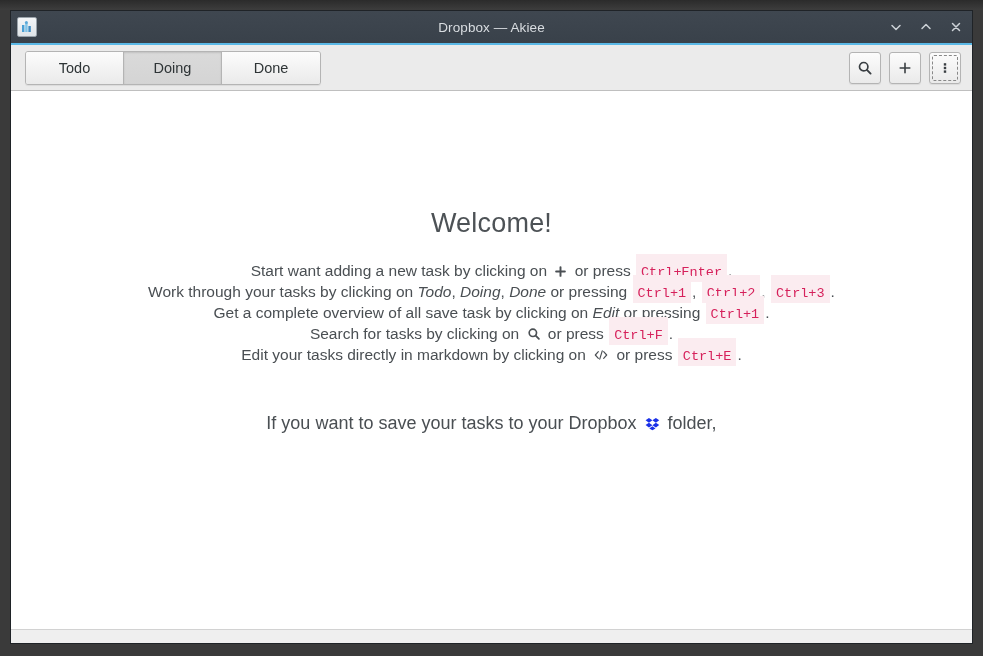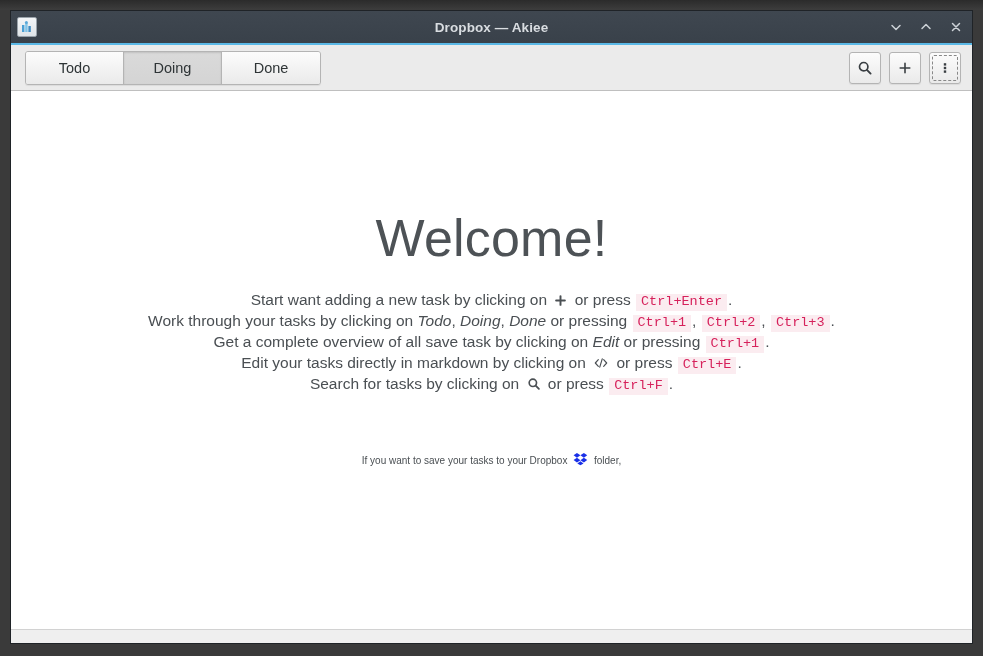--- a/index.html
+++ b/index.html
@@ -41,21 +41,20 @@
   
   #titlebar {
     height: 34px;
     flex: 0 0 34px;
     background: linear-gradient(#3f4750, #39414a);
     border-bottom: 2px solid #5ab8e6;
     display: flex;
     align-items: center;
     padding: 0 8px 0 6px;
     position: relative;
-    font-weight: bold;
   }
   #app-icon {
     width: 20px; height: 20px;
     border: 1px solid #9aa3ab;
     border-radius: 2px;
     background: linear-gradient(#f4f6f8, #dfe4e8);
     display: flex; align-items: center; justify-content: center;
     flex: 0 0 20px;
   }
   #app-icon svg { display:block; }
@@ -151,56 +150,56 @@
     background: #ffffff;
     overflow: hidden;
     position: relative;
     display: flex;
     flex-direction: column;
     align-items: center;
   }
 
   #welcome-title {
     margin-top: 117px;
-    font-size: 52px;
+    font-size: 27px;
     font-weight: normal;
     color: #4d5256;
     letter-spacing: 0.2px;
   }
 
   .welcome-line {
     font-size: 15.5px;
     color: #4a4f53;
     text-align: center;
     line-height: 1.25;
     white-space: nowrap;
   }
   #line-1 { margin-top: 22px; }
 
   .kbd {
     font-family: "Liberation Mono", monospace;
     font-size: 13.5px;
     color: #d6215b;
     background: #fbecf0;
-    padding: 0 5px 2px 5px;
+    padding: 11px 5px 2px 5px;
     border-radius: 0;
     margin: 0 1px;
   }
   .emph { font-style: italic; }
   .inline-icon {
     display: inline-block;
     vertical-align: -2px;
     margin: 0 3px;
   }
   .inline-icon svg { display: block; }
 
   #dropbox-block {
-    margin-top: 58px;
+    margin-top: 45px;
     text-align: center;
-    font-size: 10px;
+    font-size: 18px;
     color: #4a4f53;
     line-height: 1.48;
   }
   #dropbox-block .dline { white-space: nowrap; }
 
   
   #statusbar {
     flex: 0 0 14px;
     height: 14px;
     background: #efefef;
@@ -317,42 +316,42 @@
       </div>
 
       <div class="welcome-line">
         <span>Get a complete overview of all save task by clicking on</span>
         <span class="emph">Edit</span>
         <span>or pressing</span>
         <span class="kbd">Ctrl+1</span><span>.</span>
       </div>
 
       <div class="welcome-line">
+        <span>Search for tasks by clicking on</span>
+        <span class="inline-icon">
+          <svg width="14" height="14" viewBox="0 0 16 16">
+            <circle cx="6.7" cy="6.7" r="4.2" fill="none" stroke="#4a4f53" stroke-width="1.9"></circle>
+            <path d="M9.9 9.9 L13.6 13.6" stroke="#4a4f53" stroke-width="2.1" stroke-linecap="round"></path>
+          </svg>
+        </span>
+        <span>or press</span>
+        <span class="kbd">Ctrl+F</span><span>.</span>
+      </div>
+
+      <div class="welcome-line">
         <span>Edit your tasks directly in markdown by clicking on</span>
         <span class="inline-icon">
           <svg width="16" height="14" viewBox="0 0 18 14">
             <path d="M6 3.2 L2.6 7 L6 10.8" fill="none" stroke="#4a4f53" stroke-width="1.3" stroke-linecap="round" stroke-linejoin="round"></path>
             <path d="M12 3.2 L15.4 7 L12 10.8" fill="none" stroke="#4a4f53" stroke-width="1.3" stroke-linecap="round" stroke-linejoin="round"></path>
             <path d="M10.4 2.4 L7.6 11.6" stroke="#4a4f53" stroke-width="1.3" stroke-linecap="round"></path>
           </svg>
         </span>
         <span>or press</span>
         <span class="kbd">Ctrl+E</span><span>.</span>
-      </div>
-
-      <div class="welcome-line">
-        <span>Search for tasks by clicking on</span>
-        <span class="inline-icon">
-          <svg width="14" height="14" viewBox="0 0 16 16">
-            <circle cx="6.7" cy="6.7" r="4.2" fill="none" stroke="#4a4f53" stroke-width="1.9"></circle>
-            <path d="M9.9 9.9 L13.6 13.6" stroke="#4a4f53" stroke-width="2.1" stroke-linecap="round"></path>
-          </svg>
-        </span>
-        <span>or press</span>
-        <span class="kbd">Ctrl+F</span><span>.</span>
       </div>
 
       <div id="dropbox-block">
         <div class="dline">
           <span>If you want to save your tasks to your Dropbox</span>
           <span class="inline-icon">
             <svg width="15" height="14" viewBox="0 0 16 15">
               <path d="M4.2 1 L0.6 3.6 L4.2 6.2 L7.9 3.6 Z" fill="#1a30e8"></path>
               <path d="M11.6 1 L15.2 3.6 L11.6 6.2 L7.9 3.6 Z" fill="#1a30e8"></path>
               <path d="M0.6 8.6 L4.2 6.2 L7.9 8.8 L4.2 11.3 Z" fill="#1a30e8"></path>

